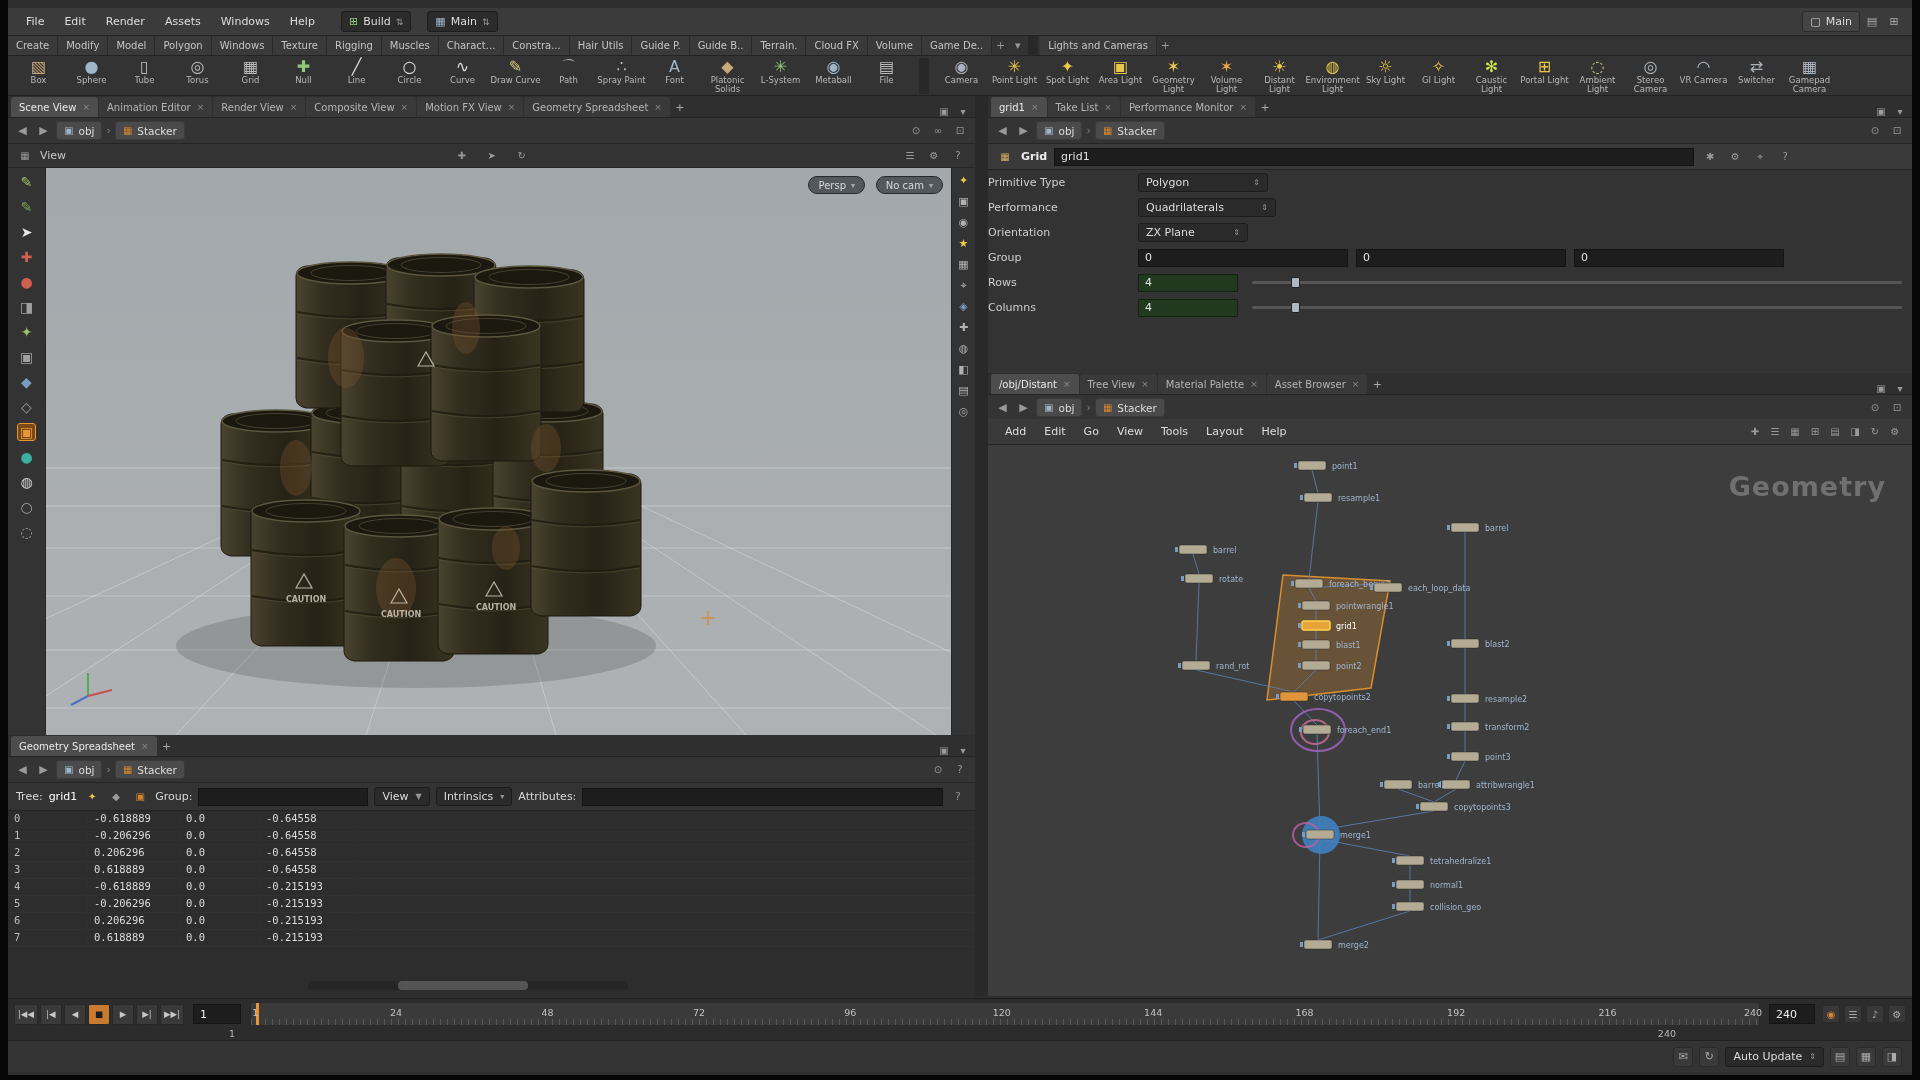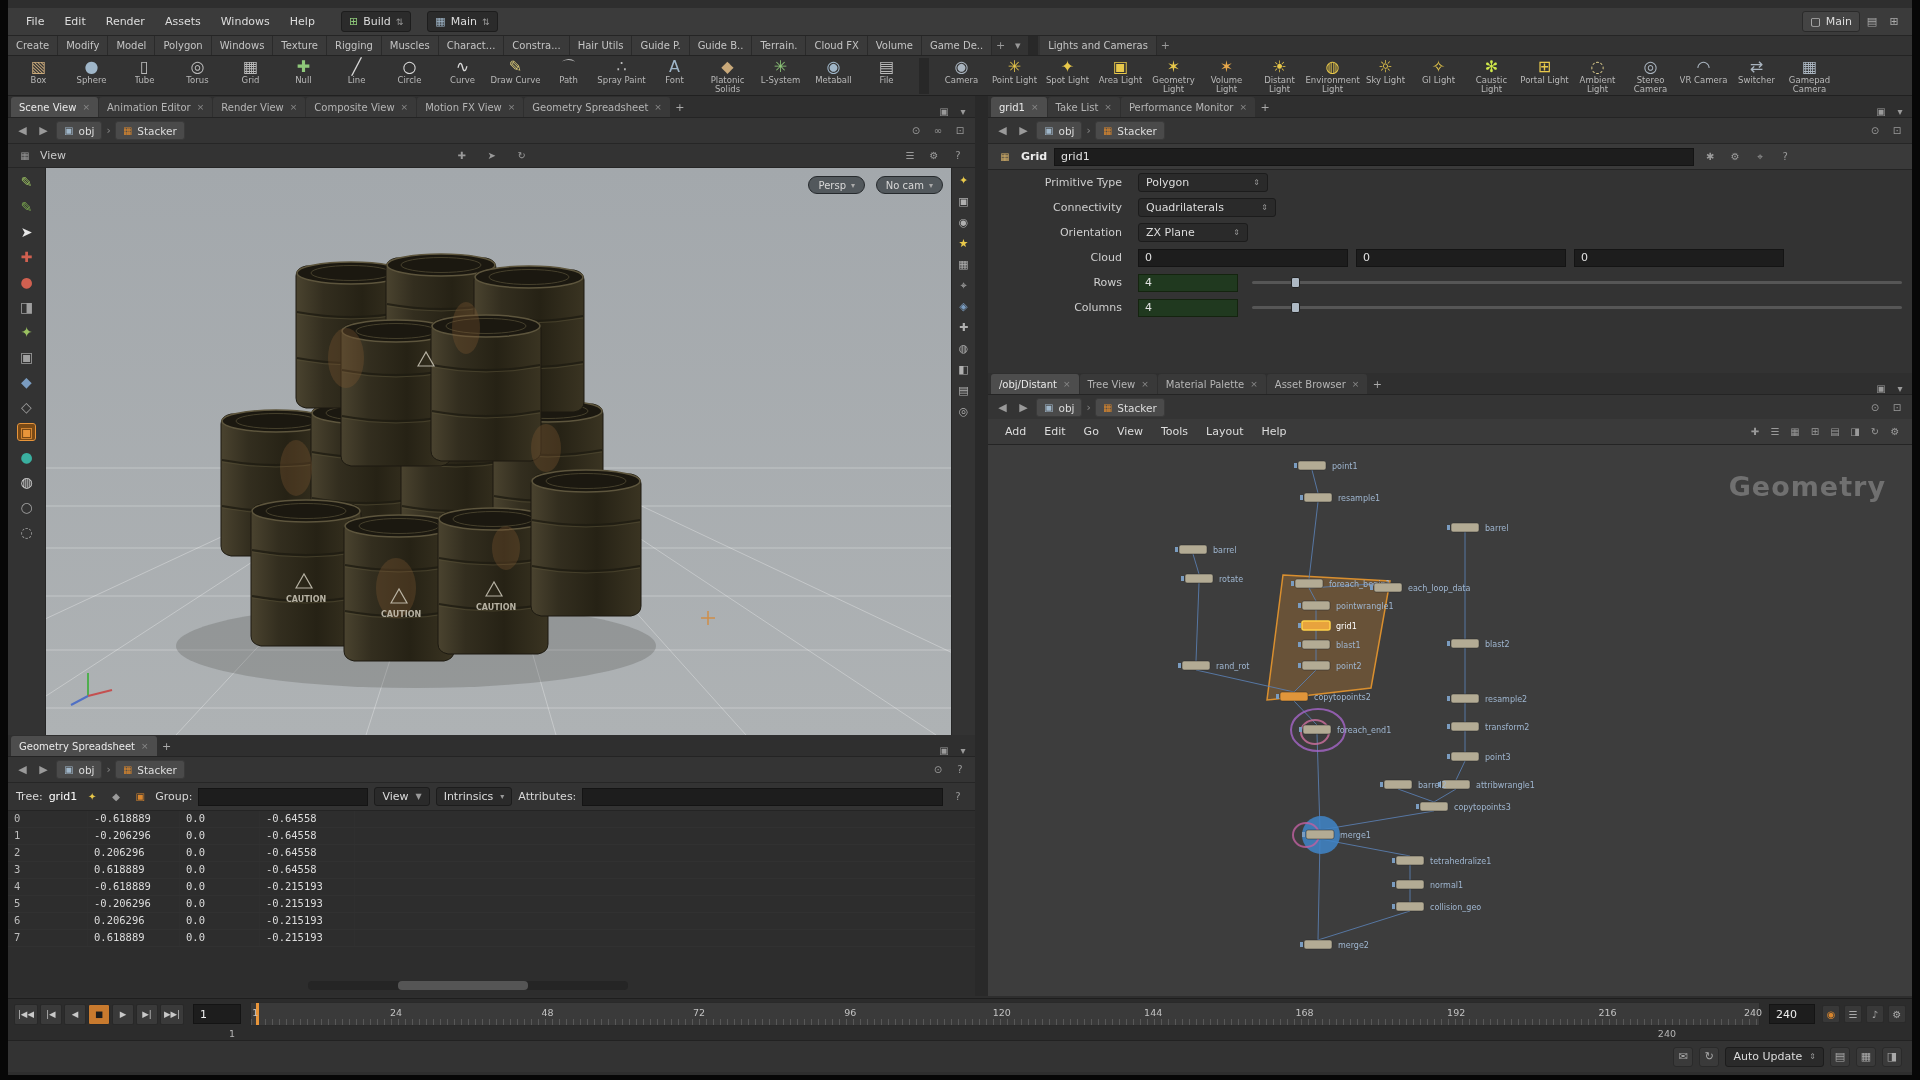--- a/index.html
+++ b/index.html
@@ -74,21 +74,21 @@
   .hscroll{position:absolute;left:300px;top:246px;width:320px;height:9px;background:#252525;border-radius:4px}
   .hscroll .thumb{position:absolute;left:90px;width:130px;height:9px;background:#555;border-radius:4px}
   
   .param-hdr{position:absolute;left:0;top:48px;width:100%;height:26px;background:#3a3a3a;border-bottom:1px solid #242424;display:flex;align-items:center;gap:7px;padding:0 8px}
   .param-hdr b{color:#eee}
   .pname{flex:1;max-width:640px}
   .field{background:#1d1d1d;border:1px solid #141414;height:18px;display:flex;align-items:center;padding:0 6px;color:#e2e2e2;font-size:11px}
   .param-body{position:absolute;left:0;top:74px;width:100%;height:203px;background:#333;overflow:hidden}
   .prow{display:flex;align-items:center;height:25px;gap:8px;padding-right:10px}
   .prow.hl .plab-wrap{background:#47515c}
-  .plab-wrap{width:142px;height:100%;display:flex;align-items:center;justify-content:flex-end;padding-right:8px}
+  .plab-wrap{width:142px;height:100%;display:flex;align-items:center;padding-right:8px}
   .plab{color:#cfcfcf;font-size:11px;white-space:nowrap}
   .expr{background:#499840;border:1px solid #2c5e27;color:#09240c;font-family:"DejaVu Sans Mono","Liberation Mono",monospace;font-size:10px;font-weight:bold;height:18px;display:flex;align-items:center;padding:0 6px;flex:1;overflow:hidden;white-space:nowrap}
   .nfield{width:210px}
   .greenf{background:#20391f;border:1px solid #14240f;width:100px}
   .slider{flex:1;height:3px;background:#565656;border-radius:2px;position:relative;margin-left:6px}
   .slider .handle{position:absolute;left:6%;top:-4px;width:9px;height:11px;background:#aeb9c4;border-radius:2px;border:1px solid #222}
   
   .net-tabs{top:277px}
   .net-path{top:299px}
   .netmenu{position:absolute;left:0;top:323px;width:100%;height:26px;background:#3a3a3a;border-bottom:1px solid #242424;display:flex;align-items:center;gap:2px;padding:0 8px}
@@ -742,41 +742,41 @@
             <span class="plab">Primitive Type</span>
           </div>
         <div class="dd" style="width:130px">
           <span>Polygon</span>
             <span class="flexsp"></span>
             <span class="caret">⇕</span>
         </div>
       </div>
       <div class="prow">
         <div class="plab-wrap">
-            <span class="plab">Connectivity</span>
+            <span class="plab">Performance</span>
           </div>
         <div class="dd" style="width:138px">
           <span>Quadrilaterals</span>
             <span class="flexsp"></span>
             <span class="caret">⇕</span>
         </div>
       </div>
       <div class="prow">
         <div class="plab-wrap">
             <span class="plab">Orientation</span>
           </div>
         <div class="dd" style="width:110px">
           <span>ZX Plane</span>
             <span class="flexsp"></span>
             <span class="caret">⇕</span>
         </div>
       </div>
       <div class="prow">
         <div class="plab-wrap">
-            <span class="plab">Cloud</span>
+            <span class="plab">Group</span>
           </div>
         <div class="field nfield">0</div>
         <div class="field nfield">0</div>
         <div class="field nfield">0</div>
       </div>
       <div class="prow">
         <div class="plab-wrap">
             <span class="plab">Rows</span>
           </div>
         <div class="field greenf">4</div>

